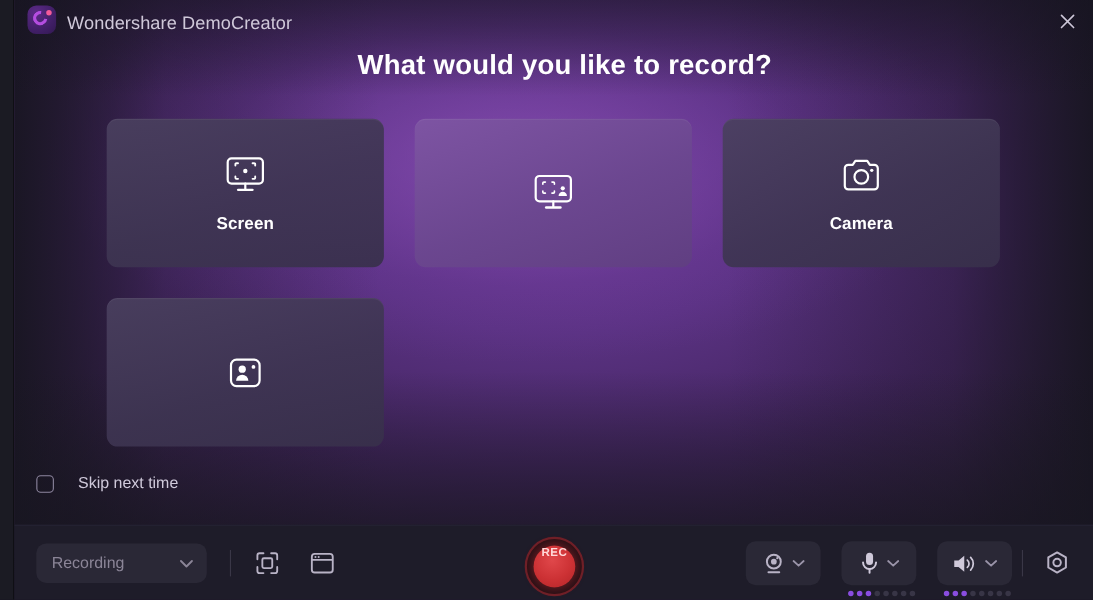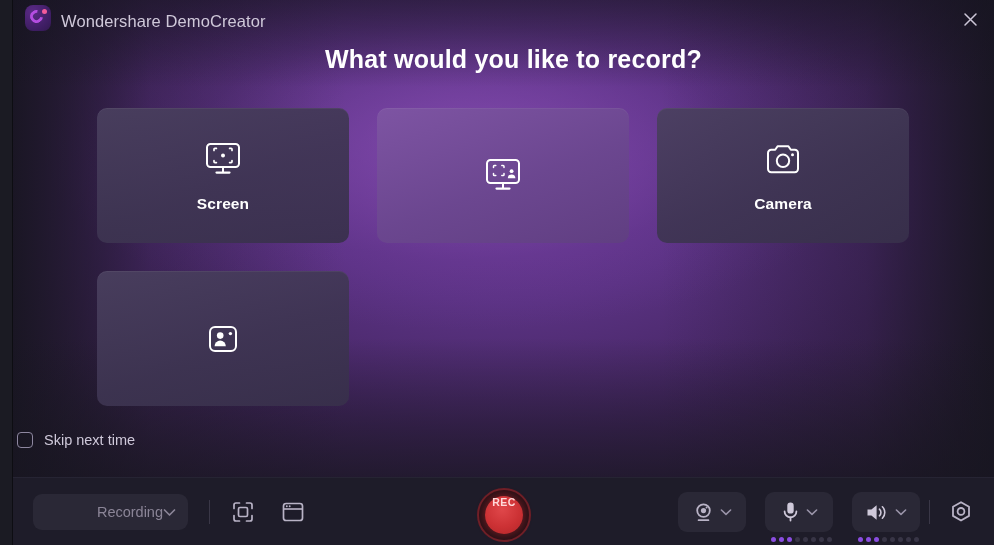--- a/index.html
+++ b/index.html
@@ -132,22 +132,22 @@
   .card .card-label {
     margin-top: 13px;
     color: #ffffff;
     font-size: 15.5px;
     font-weight: bold;
     letter-spacing: .1px;
   }
 
   
   #skip-row {
-    position: absolute; left: 4px; top: 432px;
-    display: flex; align-items: center; gap: 11px;
+    position: absolute; left: 20px; top: 432px;
+    display: flex; align-items: center; gap: 22px;
     z-index: 10; cursor: pointer;
   }
   #skip-checkbox {
     width: 16px; height: 16px; border-radius: 4px;
     border: 1.6px solid #8e87a0;
     box-sizing: border-box;
     background: transparent;
   }
   #skip-label { color: #cfc9da; font-size: 14.5px; }
 
@@ -158,21 +158,21 @@
     border-top: 1px solid #262433;
     z-index: 15;
   }
   .tb-pill {
     background: #2a2836;
     border-radius: 9px;
   }
   #recording-select {
     position: absolute; left: 20px; top: 16px;
     width: 155px; height: 36px;
-    display: flex; align-items: center; justify-content: flex-end;
+    display: flex; align-items: center; justify-content: space-between;
     padding: 0 12px 0 14px; box-sizing: border-box;
     cursor: pointer;
   }
   #recording-select .sel-text { color: #8b8597; font-size: 14.5px; }
   .divider {
     position: absolute; width: 1px; height: 24px; background: #3a3747; top: 22px;
   }
   .tb-icon-btn {
     position: absolute; top: 16px;
     width: 36px; height: 36px;

